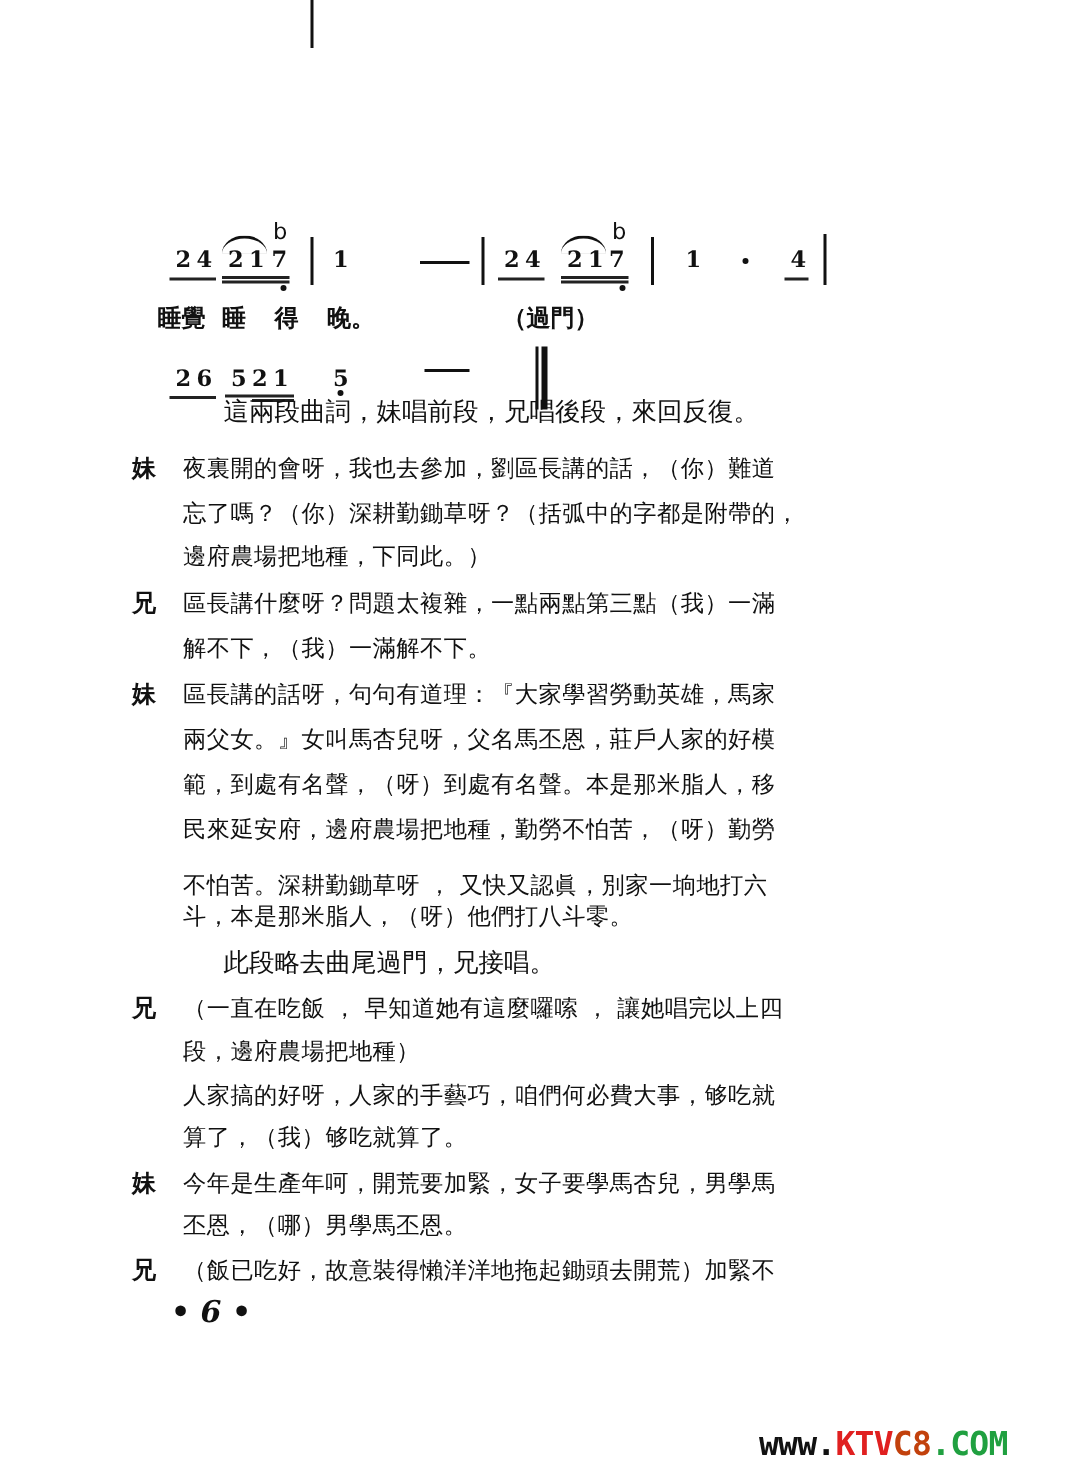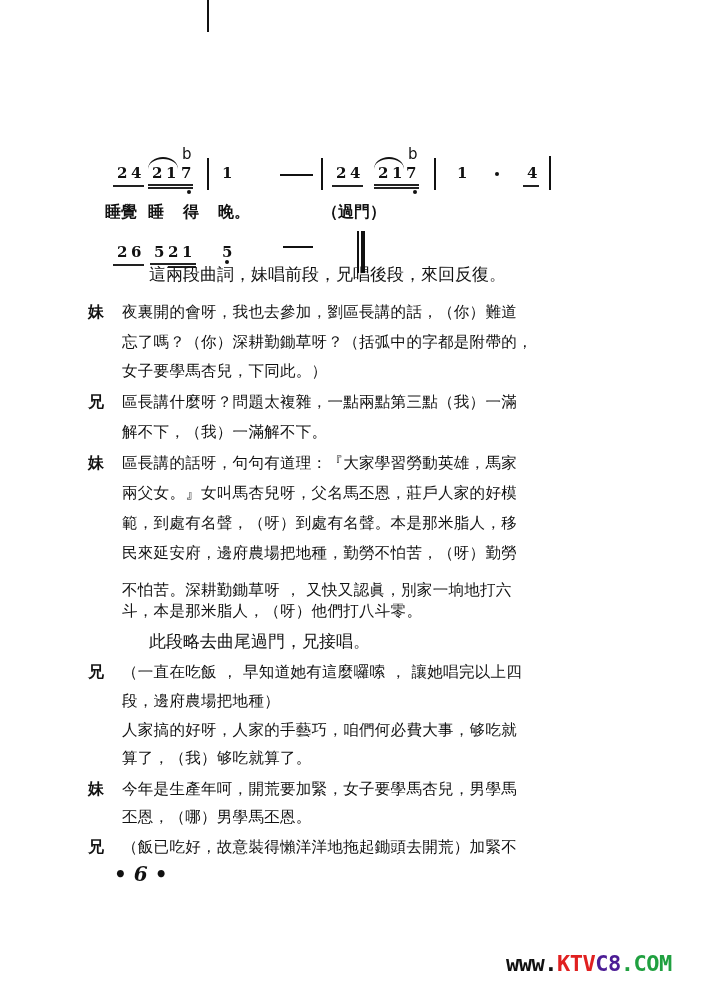--- a/index.html
+++ b/index.html
@@ -62,21 +62,21 @@
   <span class="num" style="left:457px;top:164px">1</span>
   <div class="dot" style="left:495px;top:172px"></div>
   <span class="num" style="left:527px;top:164px">4</span>
   <div class="ul" style="left:523px;top:185px;width:16px"></div>
   <div class="bar" style="left:549px;top:156px;height:34px"></div>
 
   <span class="lyric" style="left:105px;top:202px">睡覺</span>
   <span class="lyric" style="left:148px;top:202px">睡</span>
   <span class="lyric" style="left:183px;top:202px">得</span>
   <span class="lyric" style="left:218px;top:202px">晚。</span>
-  <span class="lyric" style="left:322px;top:202px">（過門）</span>
+  <span class="lyric" style="left:335px;top:202px">（過門）</span>
 
   <span class="num" style="left:117px;top:243px">2</span>
   <span class="num" style="left:131px;top:243px">6</span>
   <div class="ul" style="left:113px;top:264px;width:31px"></div>
   <span class="num" style="left:154px;top:243px">5</span>
   <span class="num" style="left:168px;top:243px">2</span>
   <span class="num" style="left:182px;top:243px">1</span>
   <div class="ul" style="left:150px;top:263px;width:46px"></div>
   <div class="ul" style="left:168px;top:266px;width:28px"></div>
   <div class="bar" style="left:207px;top:238px height:32px;height:32px"></div>
@@ -86,21 +86,21 @@
   <div class="bar" style="left:357px;top:231px;height:42px;width:2px"></div>
   <div class="bar" style="left:361px;top:231px;height:42px;width:4px"></div>
 </div>
 
 <div class="note" style="left:149px;top:263px">這兩段曲詞，妹唱前段，兄唱後段，來回反復。</div>
 
 <div>
   <span class="speaker" style="top:302px">妹</span>
   <span class="line abs" style="top:302px">夜裏開的會呀，我也去參加，劉區長講的話，（你）難道</span>
   <span class="line abs" style="top:332px">忘了嗎？（你）深耕勤鋤草呀？（括弧中的字都是附帶的，</span>
-  <span class="line abs" style="top:361px">女子要學馬杏兒，下同此。）</span>
+  <span class="line abs" style="top:361px">邊府農場把地種，下同此。）</span>
 
   <span class="speaker" style="top:392px">兄</span>
   <span class="line abs" style="top:392px">區長講什麼呀？問題太複雜，一點兩點第三點（我）一滿</span>
   <span class="line abs" style="top:422px">解不下，（我）一滿解不下。</span>
 
   <span class="speaker" style="top:453px">妹</span>
   <span class="line abs" style="top:453px">區長講的話呀，句句有道理：『大家學習勞動英雄，馬家</span>
   <span class="line abs" style="top:483px">兩父女。』女叫馬杏兒呀，父名馬丕恩，莊戶人家的好模</span>
   <span class="line abs" style="top:513px">範，到處有名聲，（呀）到處有名聲。本是那米脂人，移</span>
   <span class="line abs" style="top:543px">民來延安府，邊府農場把地種，勤勞不怕苦，（呀）勤勞</span>
@@ -121,14 +121,14 @@
   <span class="line abs" style="top:779px">今年是生產年呵，開荒要加緊，女子要學馬杏兒，男學馬</span>
   <span class="line abs" style="top:807px">丕恩，（哪）男學馬丕恩。</span>
 
   <span class="speaker" style="top:837px">兄</span>
   <span class="line abs" style="top:837px">（飯已吃好，故意裝得懶洋洋地拖起鋤頭去開荒）加緊不</span>
 </div>
 
 <div class="pnum" style="left:114px;top:862px">• 6 •</div>
 
 <div class="wm">
-  <span id="wm0" style="color: rgb(17, 17, 17);">www.</span><span id="wm1" style="color: rgb(224, 32, 32);">KTV</span><span id="wm2" style="color: #4c1d95;">C8</span><span id="wm3" style="color: rgb(32, 160, 64);">.COM</span>
+  <span id="wm0" style="color: rgb(17, 17, 17);">www.</span><span id="wm1" style="color: rgb(224, 32, 32);">KTV</span><span id="wm2" style="color: #c2410c;">C8</span><span id="wm3" style="color: rgb(32, 160, 64);">.COM</span>
 </div>
 
 </body></html>

